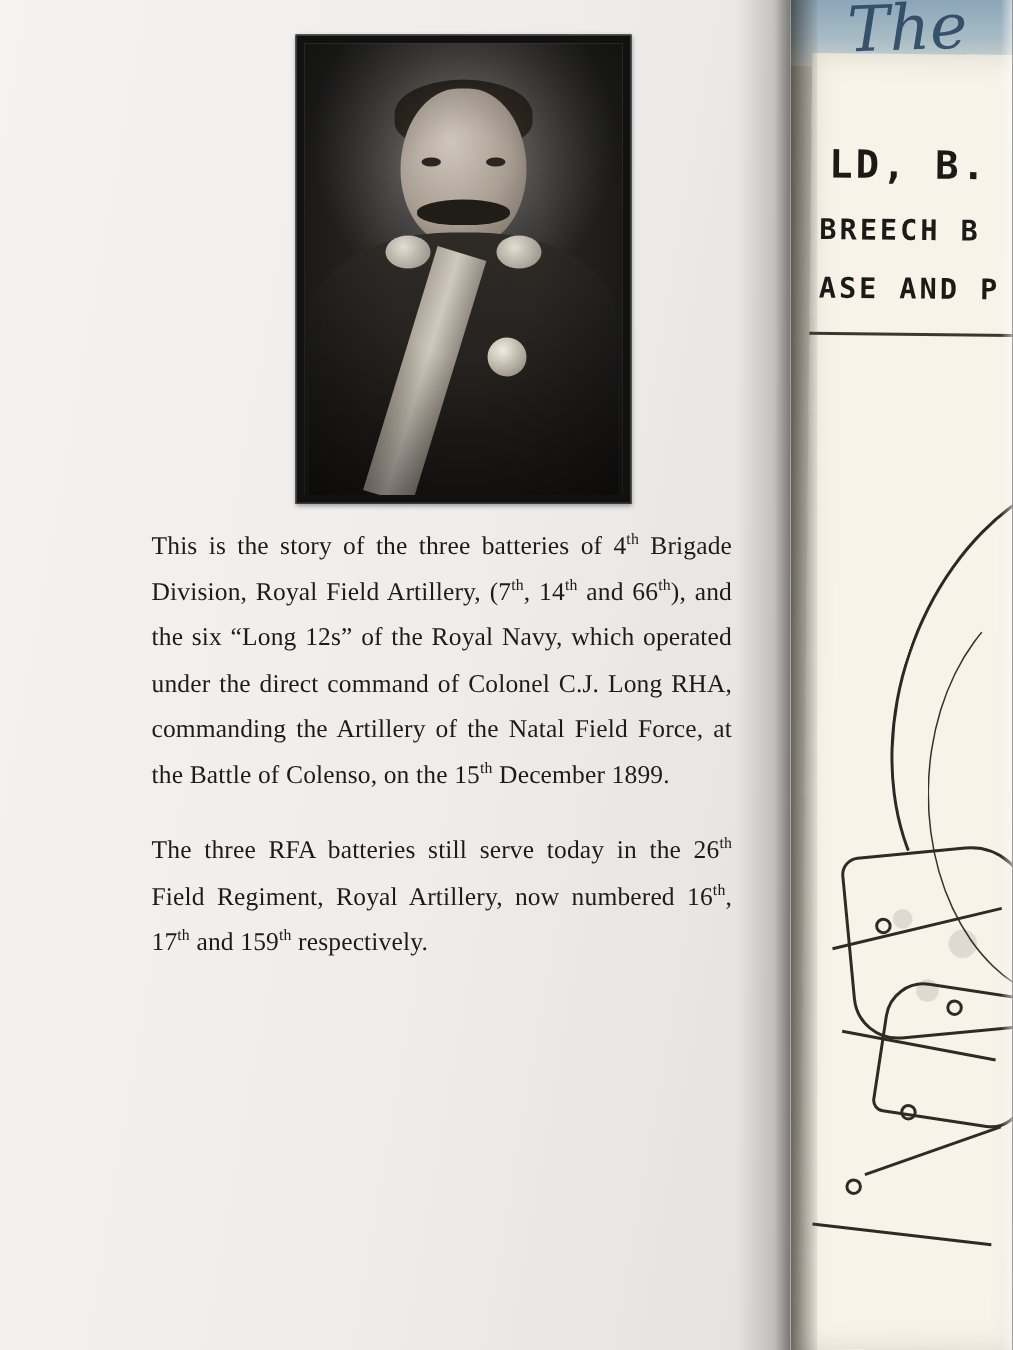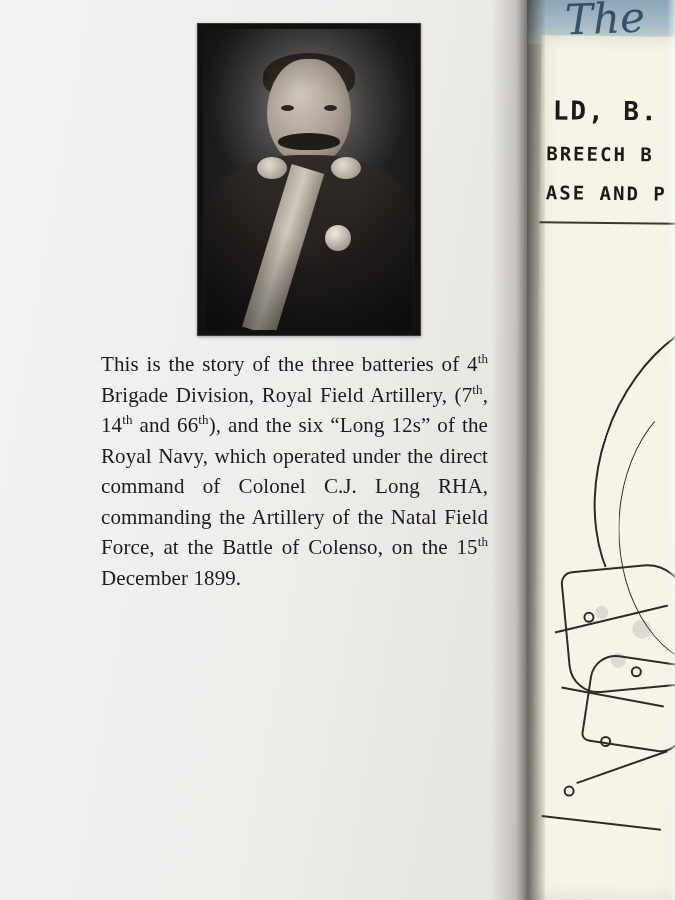--- a/index.html
+++ b/index.html
@@ -148,21 +148,21 @@
   
   #blurb {
     position: absolute;
     left: 101px;
     top: 349px;
     width: 387px;
     color: #1d1b19;
   }
   #blurb p {
     margin: 0 0 20px 0;
-    font-size: 21px;
+    font-size: 17px;
     line-height: 30.5px;
     text-align: justify;
     text-justify: inter-word;
     letter-spacing: .1px;
   }
   #blurb p:last-child { margin-bottom: 0; }
   sup {
     font-size: .62em;
     vertical-align: super;
     line-height: 0;
@@ -330,20 +330,21 @@
         <div class="p-collar-l"></div>
         <div class="p-collar-r"></div>
         <div class="p-sash"></div>
         <div class="p-medal"></div>
         <div class="p-vignette"></div>
       </div>
     </div>
 
     <div id="blurb">
       <p>This is the story of the three batteries of 4<sup>th</sup> Brigade Division, Royal Field Artillery, (7<sup>th</sup>, 14<sup>th</sup> and 66<sup>th</sup>), and the six “Long 12s” of the Royal Navy, which operated under the direct command of Colonel C.J. Long RHA, commanding the Artillery of the Natal Field Force, at the Battle of Colenso, on the 15<sup>th</sup> December 1899.</p>
+      <p>The three RFA batteries still serve today in the 26<sup>th</sup> Field Regiment, Royal Artillery, now numbered 16<sup>th</sup>, 17<sup>th</sup> and 159<sup>th</sup> respectively.</p>
     </div>
 
   </div>
 
   <div id="right-page">
     <div id="right-top-band"></div>
     <div id="right-script">The</div>
 
     <div id="sheet">
       <div class="sheet-line" id="sheet-l1">LD, B.</div>

